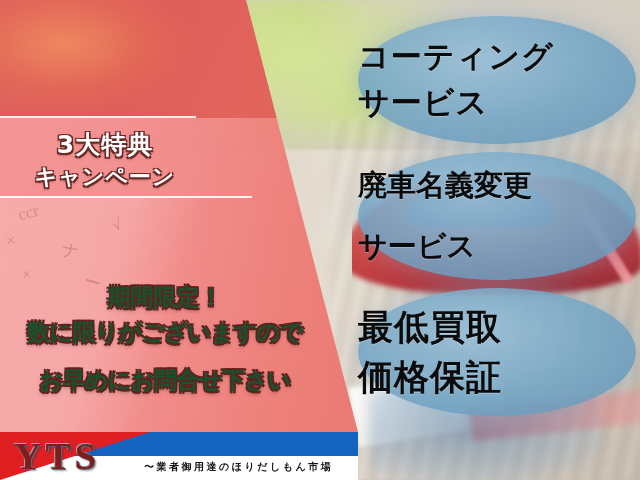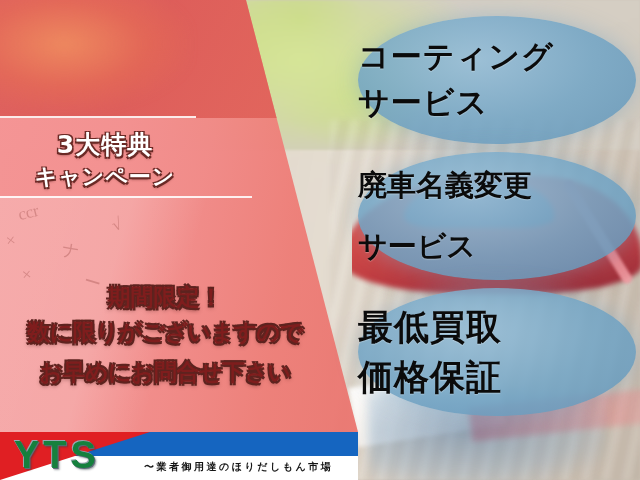--- a/index.html
+++ b/index.html
@@ -143,30 +143,30 @@
     text-shadow:
       -1.5px -1.5px 0 #6b2a26, 1.5px -1.5px 0 #6b2a26,
       -1.5px  1.5px 0 #6b2a26, 1.5px  1.5px 0 #6b2a26,
        0 2px 3px rgba(80,25,22,.65);
   }
   .campaign .l1{position:absolute;left:0;top:128px;width:100%;font-size:25px;letter-spacing:1px;}
   .campaign .l2{position:absolute;left:0;top:162px;width:100%;font-size:22px;letter-spacing:1px;}
 
   .limited{
     position:absolute;left:0;top:282px;width:330px;text-align:center;
-    color:#7f1d1d;
+    color:#14532d;
   }
   .limited div{
     text-shadow:
       -1.6px -1.6px 0 #5e231f, 1.6px -1.6px 0 #5e231f,
       -1.6px  1.6px 0 #5e231f, 1.6px  1.6px 0 #5e231f,
        0 2px 4px rgba(70,20,18,.7);
   }
   .limited .r1{font-size:23px;margin-bottom:4px;letter-spacing:0px;}
-  .limited .r2{font-size:23px;margin-bottom:9px;letter-spacing:-.5px;}
+  .limited .r2{font-size:23px;margin-bottom:17px;letter-spacing:-.5px;}
   .limited .r3{font-size:23px;letter-spacing:-.5px;}
 
   
   .oval{
     position:absolute;
     border-radius:50%;
     background:radial-gradient(ellipse at 42% 34%, rgba(150,190,216,.90) 0%, rgba(116,166,198,.88) 52%, rgba(96,148,184,.86) 100%);
     box-shadow:0 0 22px rgba(120,165,196,.45);
     display:flex;flex-direction:column;
     align-items:flex-start;justify-content:center;
@@ -206,23 +206,23 @@
     clip-path:polygon(0 0, 150px 0, 0 48px);
   }
   .logo-blue{
     position:absolute;left:0;top:0;width:358px;height:24px;
     background:#1565c0;
     -webkit-clip-path:polygon(92px 0, 358px 0, 358px 24px, 62px 24px);
     clip-path:polygon(92px 0, 358px 0, 358px 24px, 62px 24px);
   }
   .logo-text{
     position:absolute;left:14px;top:2px;
-    font-family:Liberation Sans, sans-serif;
+    font-family:Liberation Serif, serif;
     font-weight:bold;font-size:38px;letter-spacing:4px;
-    color:#15803d;
+    color:#7f1d1d;
     text-shadow:1px 1px 0 #5c6a78, 2px 2px 2px rgba(40,50,60,.45), -1px -1px 0 #9aa6b2;
   }
   .logo-tag{
     position:absolute;left:144px;top:28px;
     font-family:"DejaVu Serif","Liberation Serif",serif;
     font-weight:bold;font-size:10px;letter-spacing:2.5px;
     color:#151515;white-space:nowrap;
   }
 </style>
 </head>

